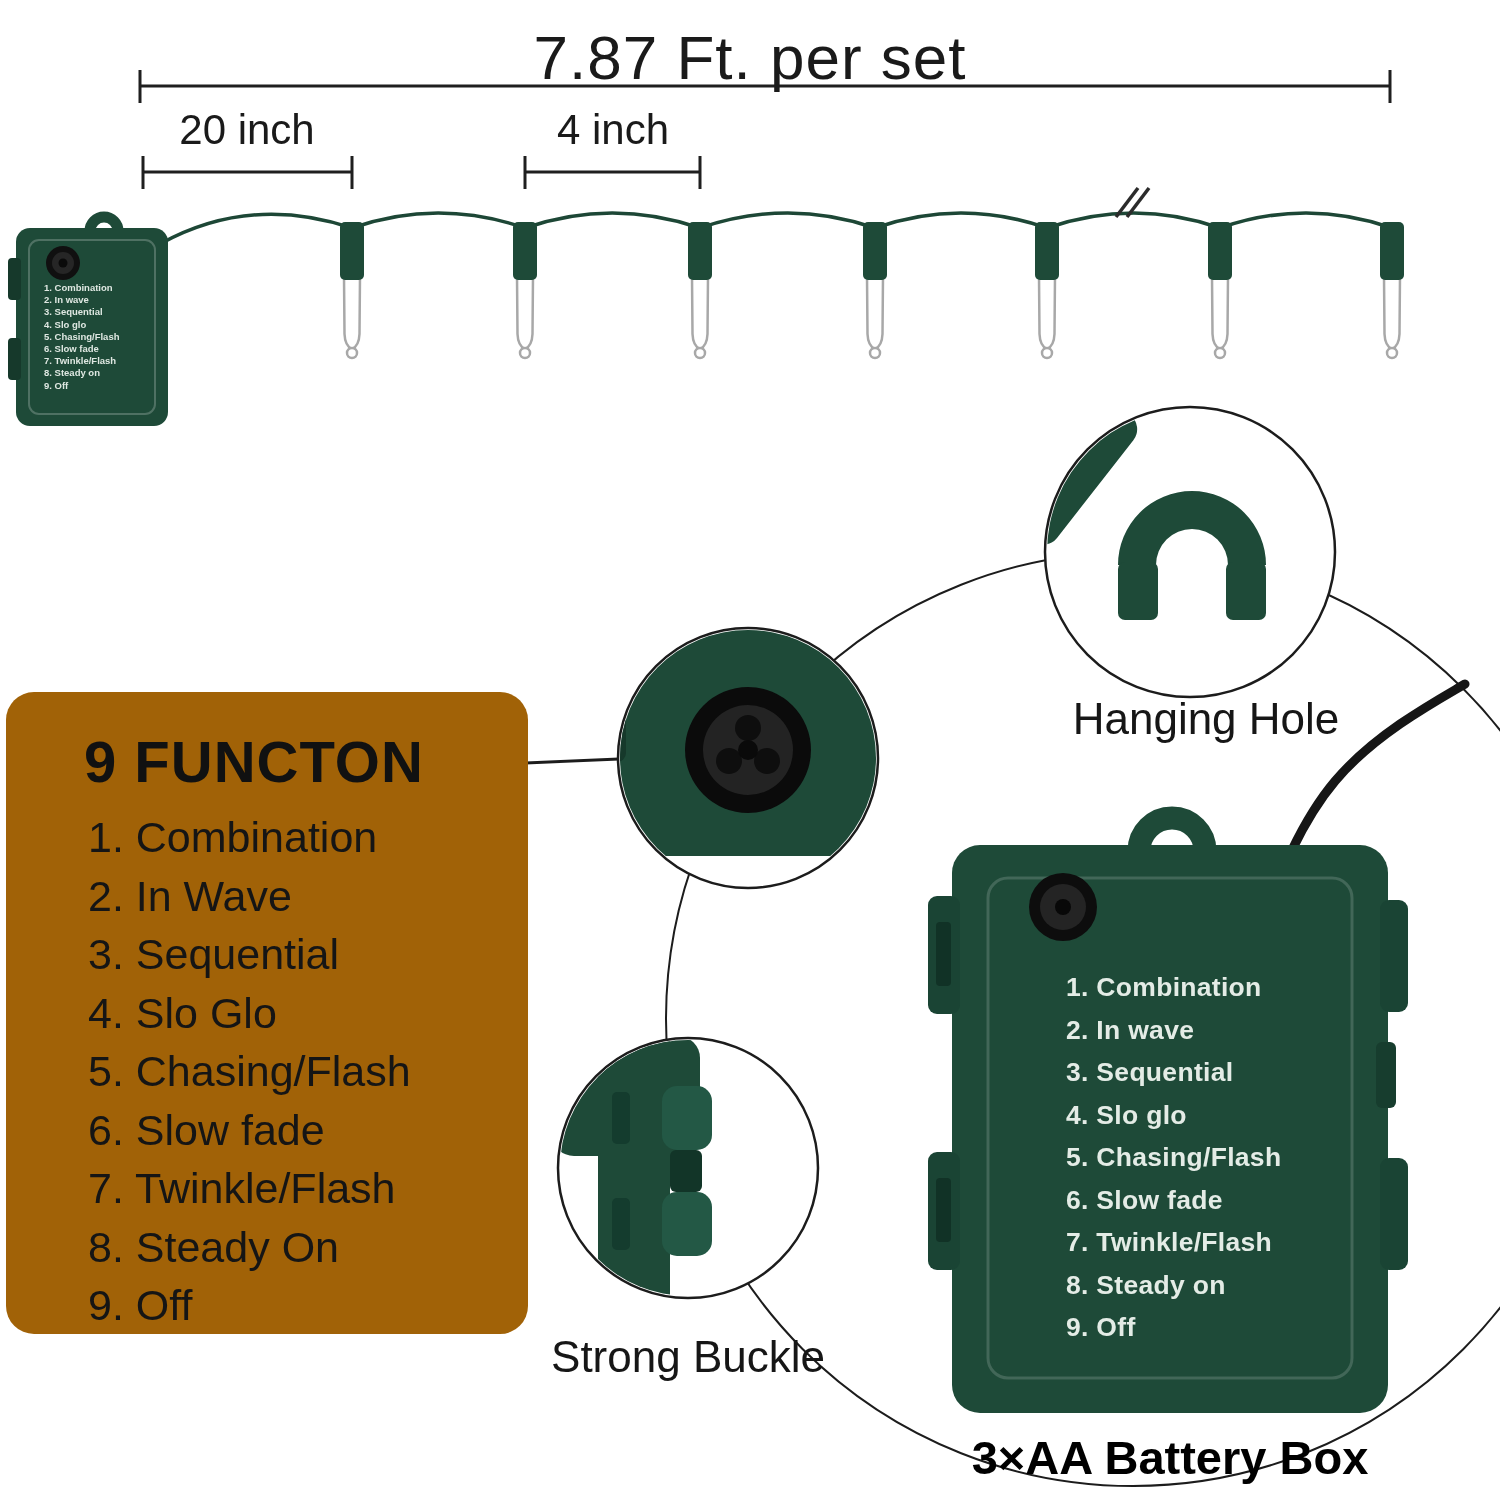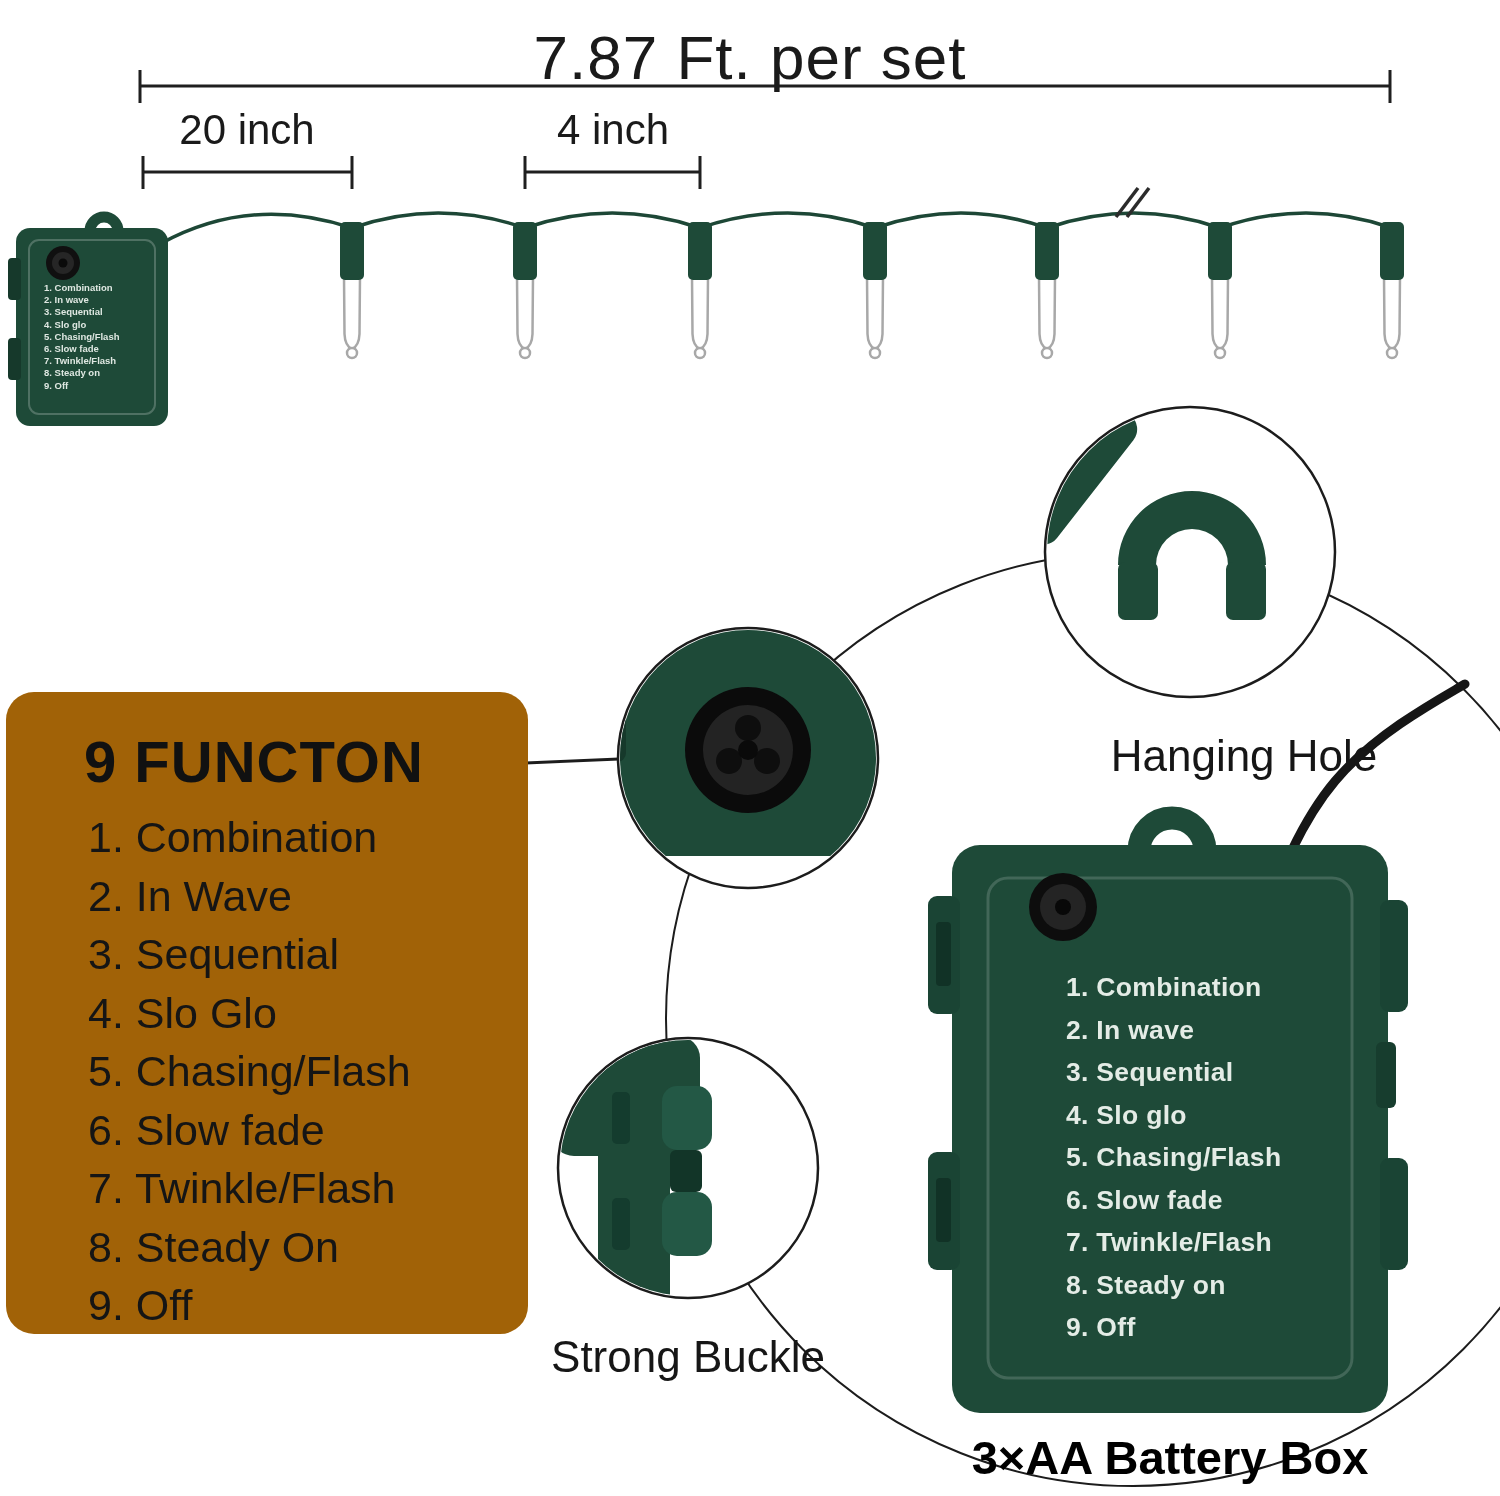--- a/index.html
+++ b/index.html
@@ -13,21 +13,21 @@
   .dim-20 { left:140px; top:106px; width:214px; text-align:center; font-size:42px; font-weight:400; }
   .dim-4  { left:523px; top:106px; width:180px; text-align:center; font-size:42px; font-weight:500; }
   .panel {
     position:absolute; left:6px; top:692px; width:522px; height:642px;
     background:#a16207; border-radius:28px;
   }
   .panel-title { position:absolute; left:78px; top:36px; font-size:58px; font-weight:800; letter-spacing:1px; color:#111; }
   .panel-items { position:absolute; left:82px; top:116px; font-size:43px; font-weight:500; line-height:58.5px; color:#151515; }
   .callout-label { text-align:center; font-size:44px; font-weight:500; color:#161616; }
   .lbl-mode   { left:598px;  top:897px;  width:300px; }
-  .lbl-hang   { left:1064px; top:694px;  width:360px;margin-top:37px; }
+  .lbl-hang   { left:1026px; top:694px;  width:360px; }
   .lbl-buckle { left:538px;  top:1332px; width:300px; }
   .box-label { left:950px; top:1430px; width:440px; text-align:center; font-size:47px; font-weight:800; color:#000000; }
   .box-list {
     position:absolute; left:1066px; top:966px; font-size:26.5px; font-weight:700;
     line-height:42.5px; letter-spacing:0.3px; color:#e4ece6;
   }
   .mini-list {
     position:absolute; left:44px; top:282px; font-size:9.5px; font-weight:700;
     line-height:12.2px; color:#dfe8e2;
   }

